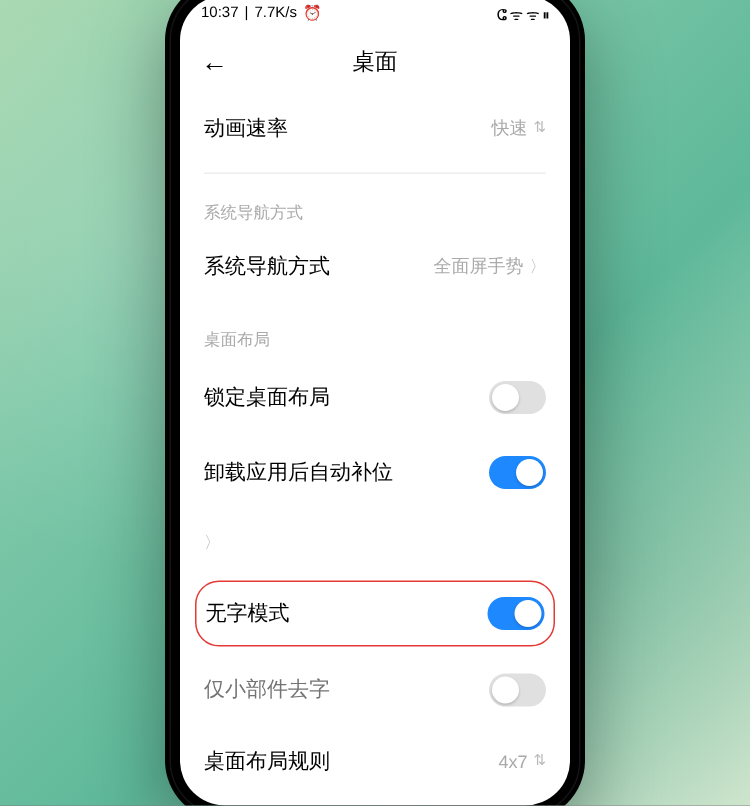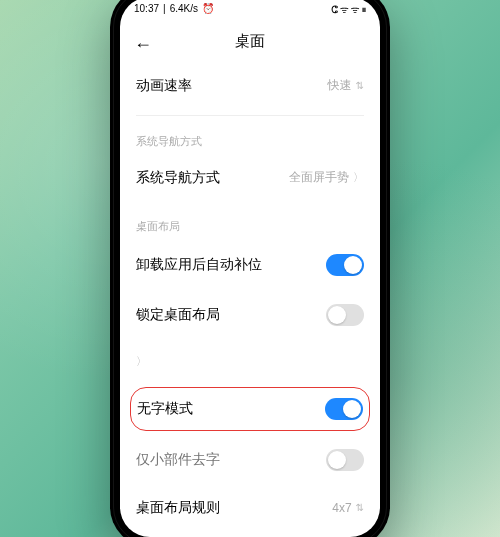--- a/index.html
+++ b/index.html
@@ -140,21 +140,21 @@
 <body>
 <div class="bg-overlay"></div>
 
 <div class="phone">
   <div class="screen">
 
     <div class="statusbar">
       <div class="left">
         <span>10:37</span>
         <span>|</span>
-        <span>6.4K/s</span>
+        <span>7.7K/s</span>
         <span>⏰</span>
       </div>
       <div class="right">ⵛ ᯤ ᯤ ⏸</div>
     </div>
 
     <div class="header">
       <span class="back">←</span>
       <span class="title">桌面</span>
     </div>
 
@@ -181,32 +181,32 @@
         <div class="value-text">
           <span>全面屏手势</span>
           <span class="chevron">〉</span>
         </div>
       </div>
 
       <div class="section-header">桌面布局</div>
 
       <div class="row">
         <div class="row-main">
+            <div class="row-label">锁定桌面布局</div>
+          </div>
+        <div class="toggle off">
+            <div class="knob"></div>
+          </div>
+      </div>
+
+      <div class="row">
+        <div class="row-main">
             <div class="row-label">卸载应用后自动补位</div>
           </div>
         <div class="toggle on">
-            <div class="knob"></div>
-          </div>
-      </div>
-
-      <div class="row">
-        <div class="row-main">
-            <div class="row-label">锁定桌面布局</div>
-          </div>
-        <div class="toggle off">
             <div class="knob"></div>
           </div>
       </div>
 
       <div class="row">
         <div class="value-text">
             <span class="chevron">〉</span>
           </div>
       </div>
 

